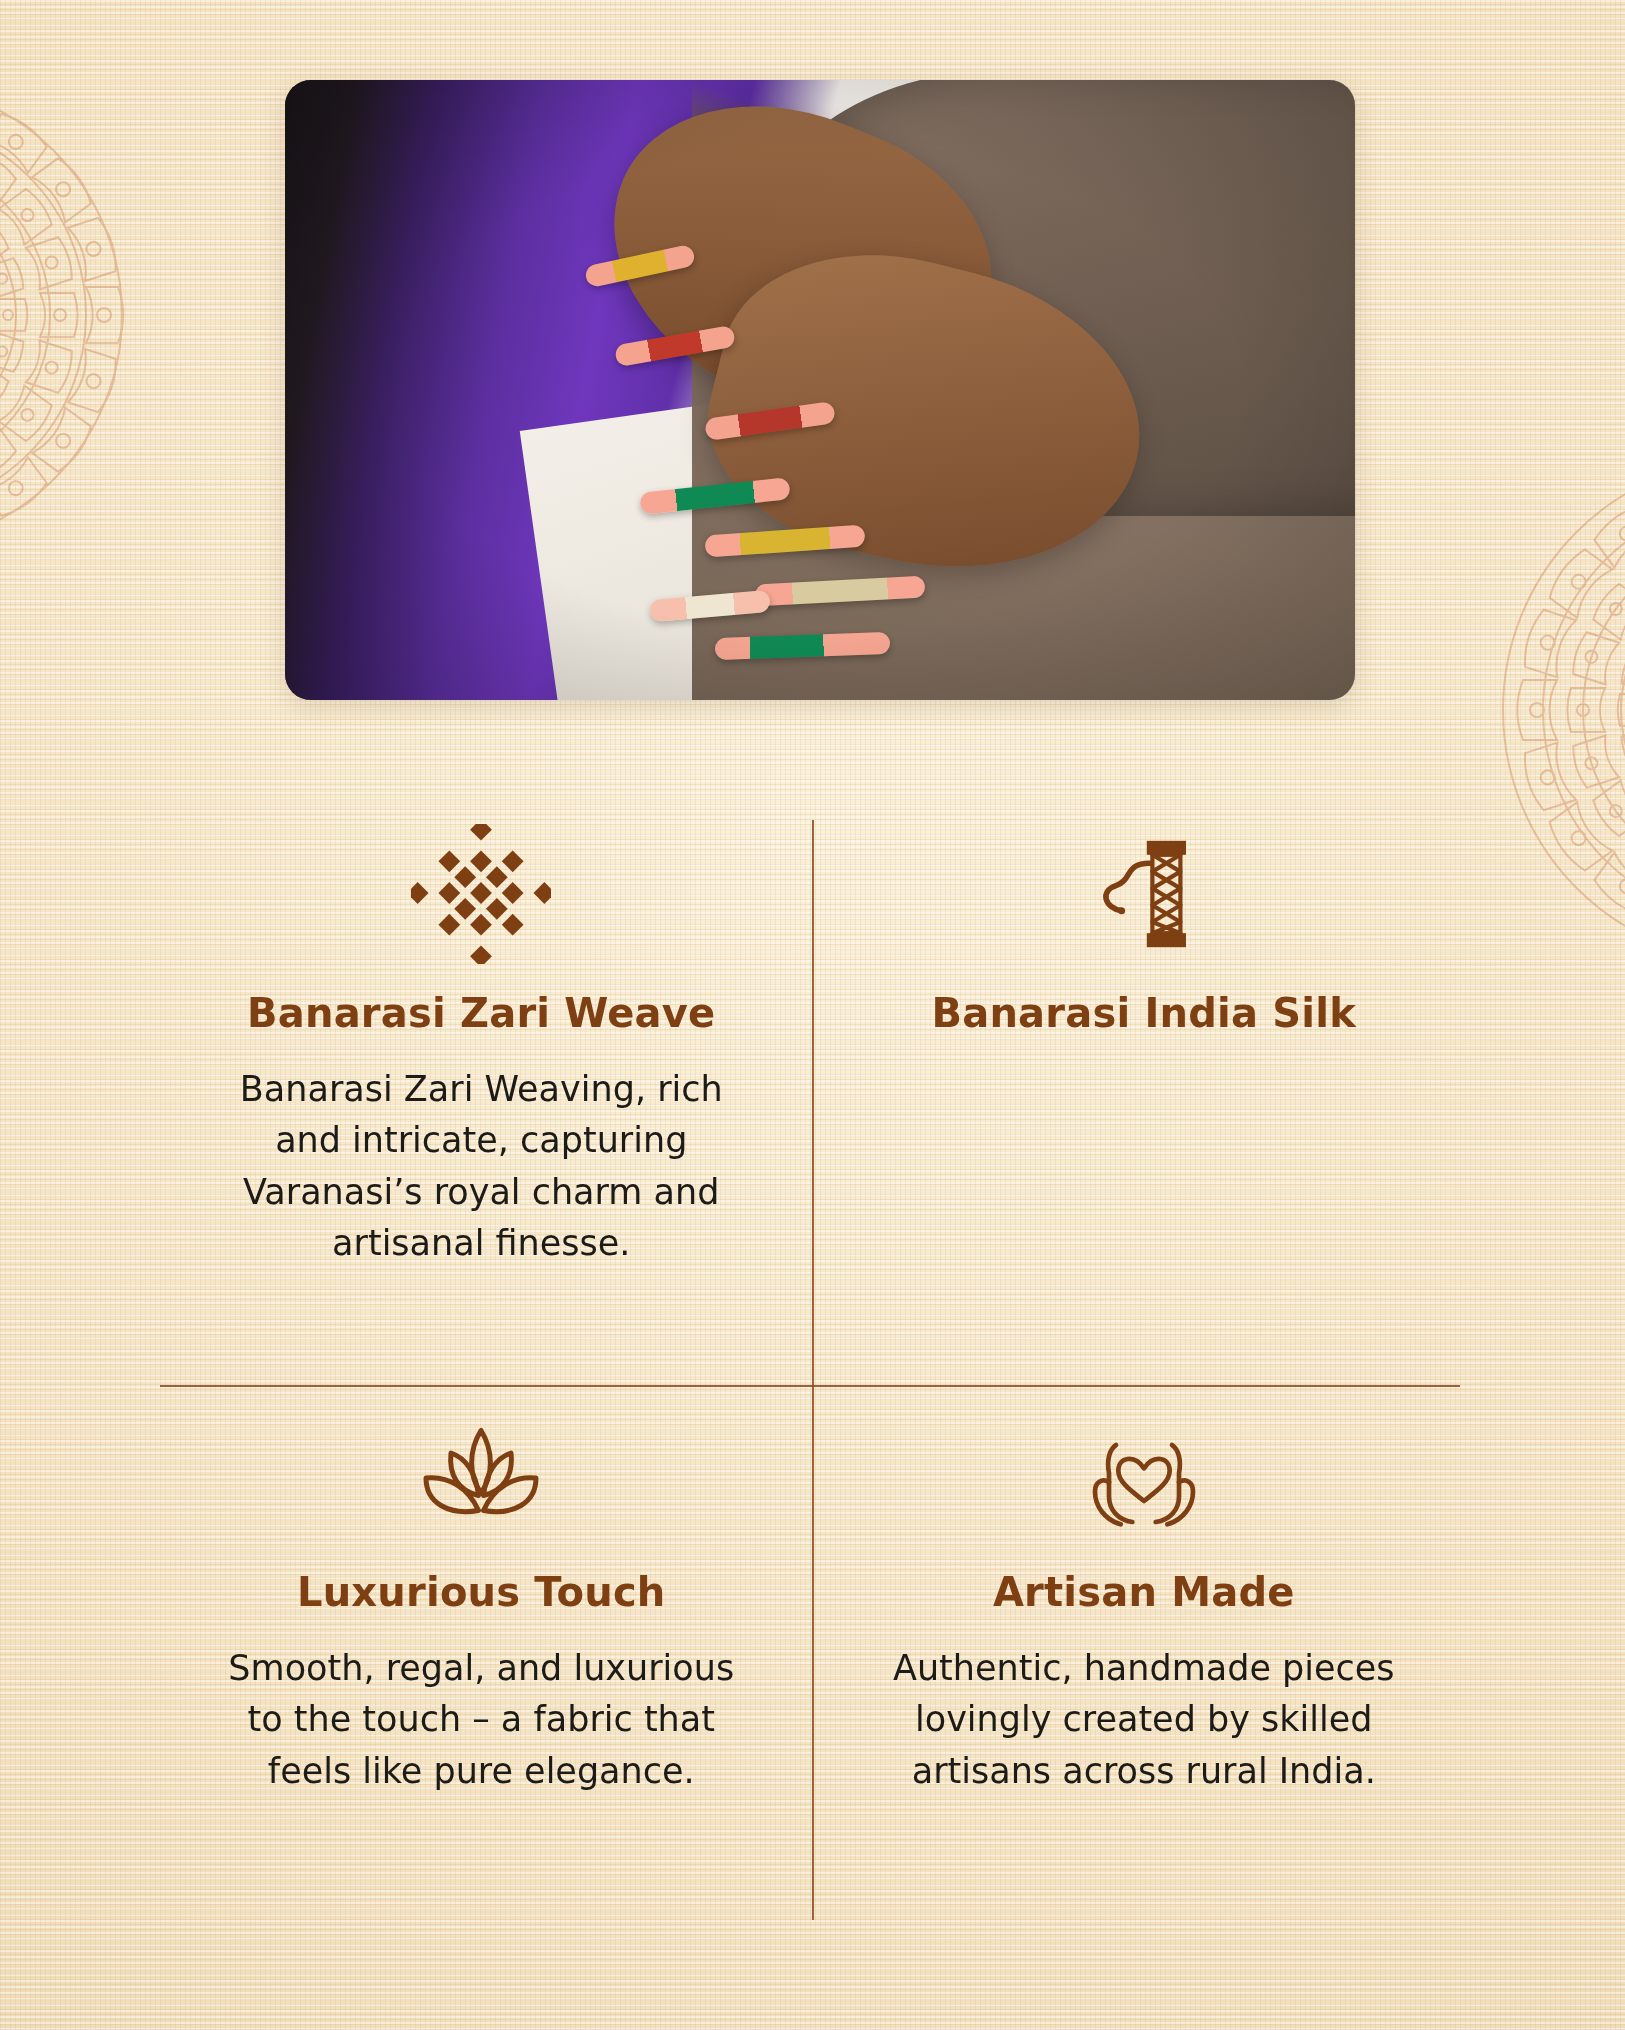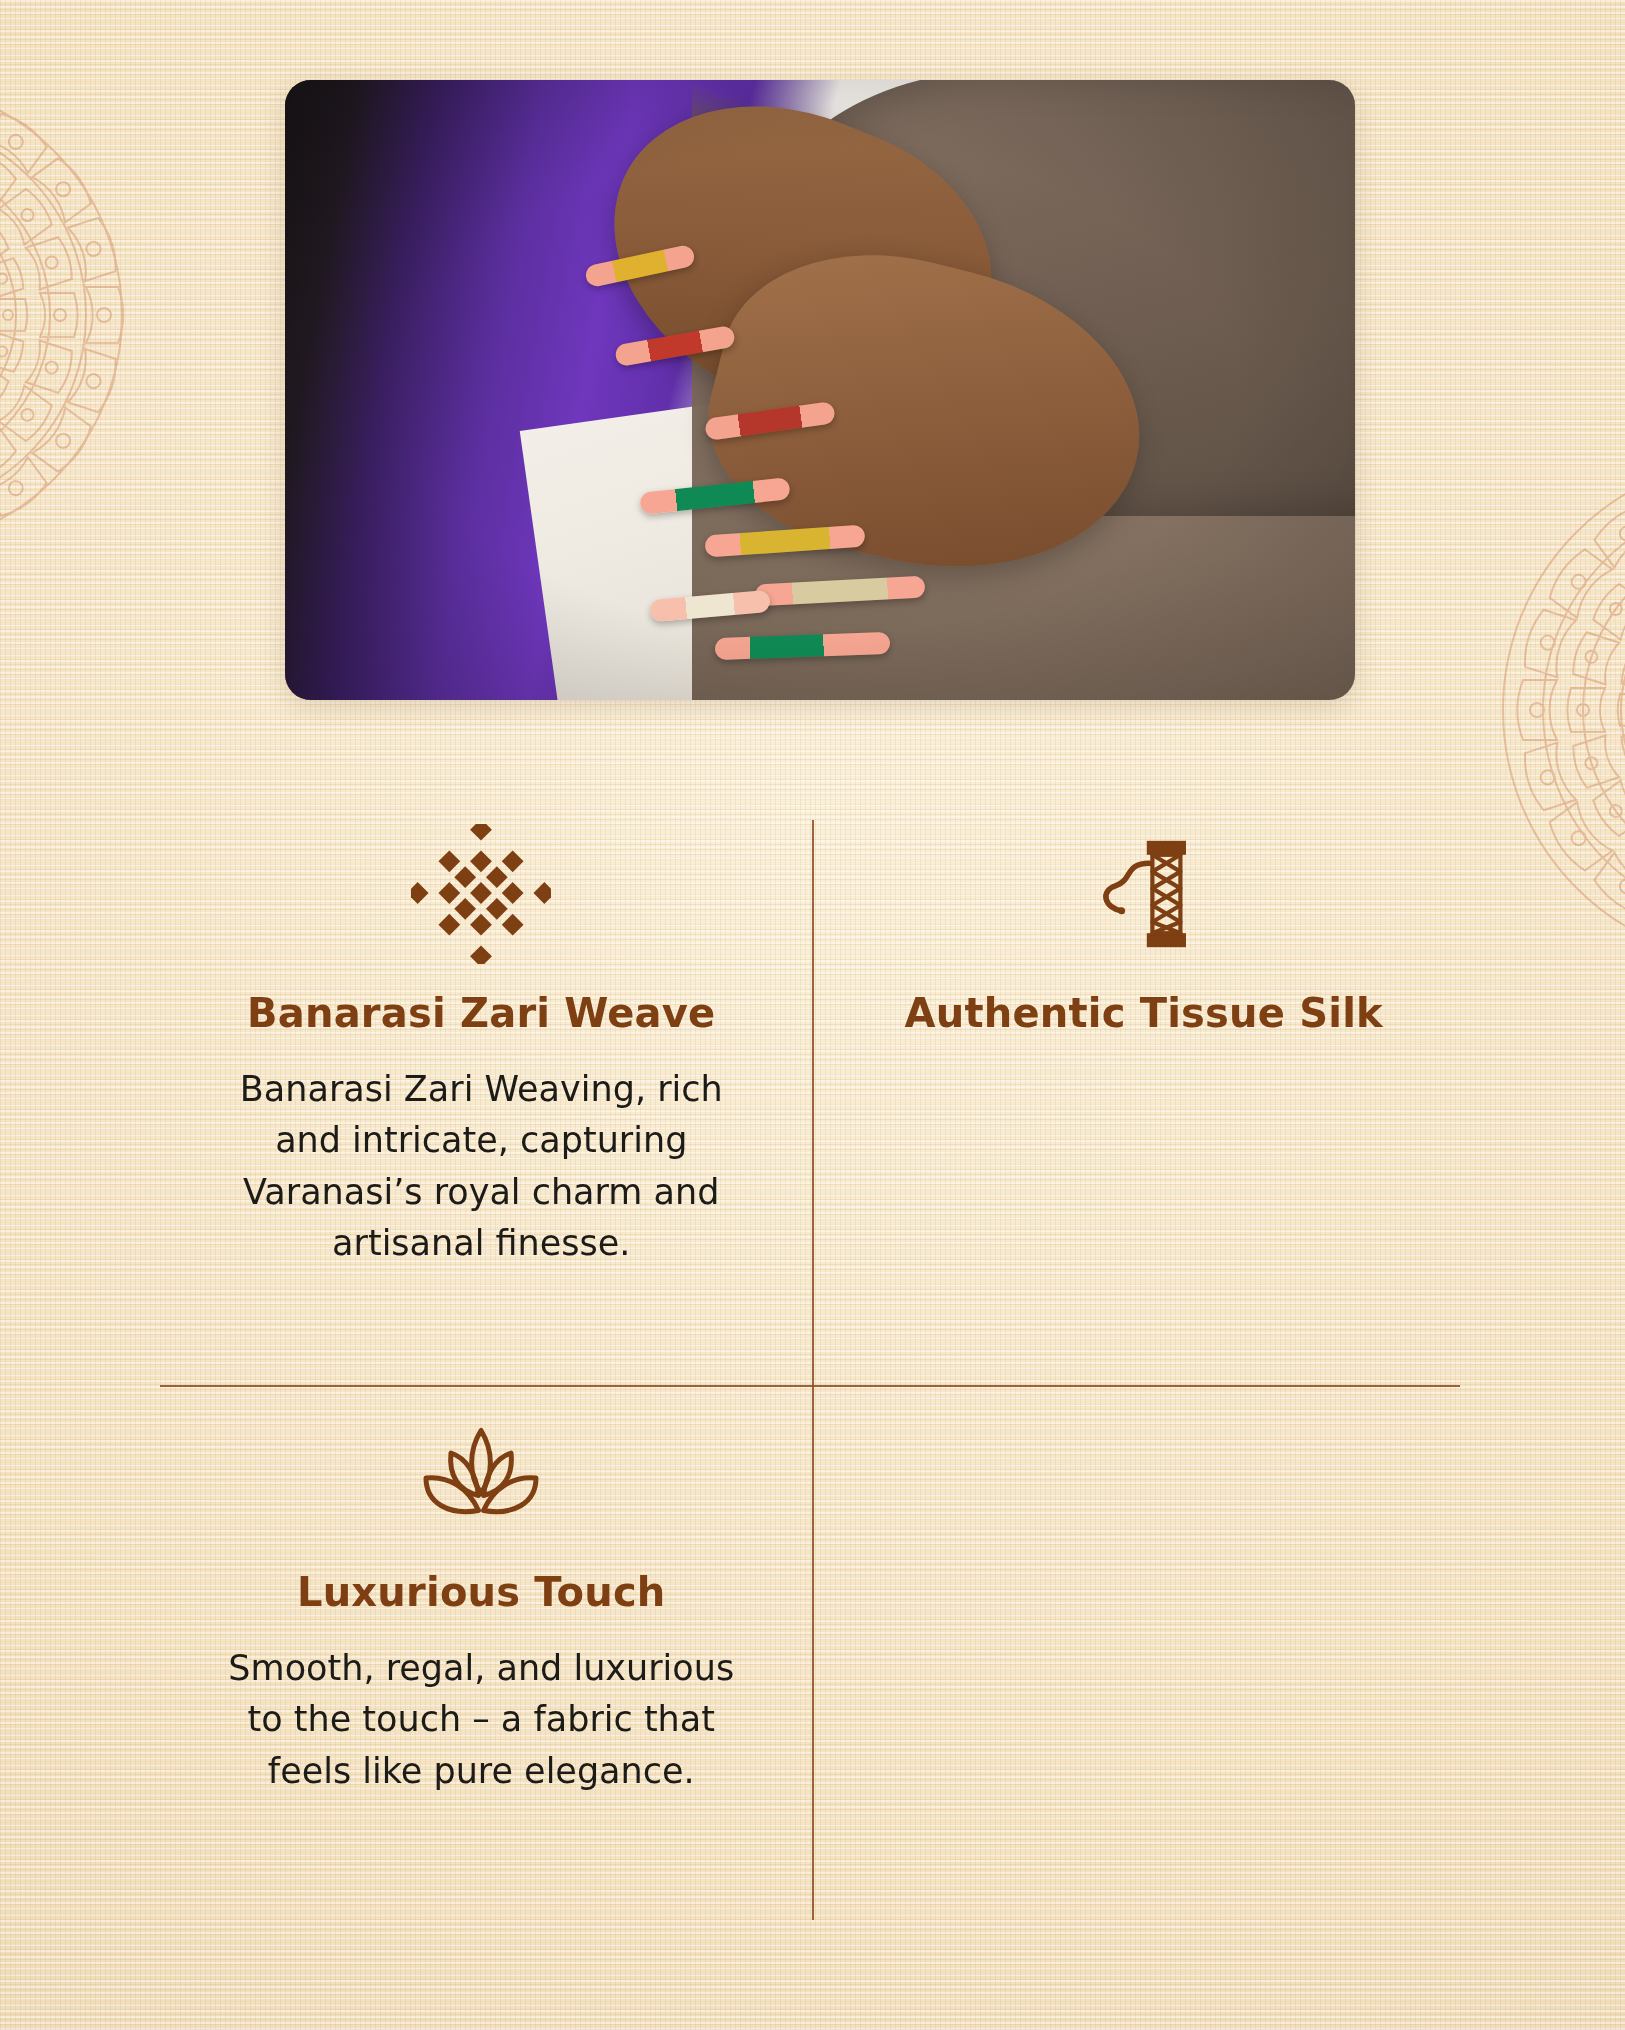--- a/index.html
+++ b/index.html
@@ -343,32 +343,45 @@
         <svg width="140" height="140" viewBox="0 0 100 100" fill="none" stroke="#7e3f12" stroke-width="4" stroke-linecap="round">
           <rect x="52" y="12" width="28" height="10" fill="#7e3f12" stroke="none"></rect>
           <rect x="52" y="78" width="28" height="10" fill="#7e3f12" stroke="none"></rect>
           <rect x="56" y="22" width="20" height="56" stroke-width="3"></rect>
           <path d="M56 22 L76 34 M56 34 L76 46 M56 46 L76 58 M56 58 L76 70 M56 70 L76 78
                    M76 22 L56 34 M76 34 L56 46 M76 46 L56 58 M76 58 L56 70 M76 70 L56 78" stroke-width="3"></path>
           <path d="M54 28 C 36 28, 42 40, 30 44 C 18 48, 22 60, 34 62" stroke-width="4"></path>
           <circle cx="34" cy="62" r="2.5" fill="#7e3f12" stroke="none"></circle>
         </svg>
       </div>
-      <h2 class="f-title">Authentic Tissue Silk</h2>
+      <h2 class="f-title">Banarasi India Silk</h2>
     </div>
 
     <div class="cell row2">
       <div class="icon">
         <svg width="150" height="130" viewBox="0 0 120 100" fill="none" stroke="#7e3f12" stroke-width="4" stroke-linejoin="round">
           <path d="M60 16 C 50 32, 50 52, 60 66 C 70 52, 70 32, 60 16 Z"></path>
           <path d="M36 34 C 34 52, 42 64, 58 68 C 56 50, 48 38, 36 34 Z"></path>
           <path d="M84 34 C 86 52, 78 64, 62 68 C 64 50, 72 38, 84 34 Z"></path>
           <path d="M16 54 C 16 74, 34 84, 58 80 C 50 62, 34 52, 16 54 Z"></path>
           <path d="M104 54 C 104 74, 86 84, 62 80 C 70 62, 86 52, 104 54 Z"></path>
         </svg>
       </div>
       <h2 class="f-title">Luxurious Touch</h2>
       <p class="f-desc">Smooth, regal, and luxurious to the touch – a fabric that feels like pure elegance.</p>
     </div>
 
+    <div class="cell row2">
+      <div class="icon">
+        <svg width="140" height="130" viewBox="0 0 120 100" fill="none" stroke="#7e3f12" stroke-width="4" stroke-linecap="round" stroke-linejoin="round">
+          <path d="M60 46 C 52 34, 38 36, 38 48 C 38 58, 50 66, 60 74 C 70 66, 82 58, 82 48 C 82 36, 68 34, 60 46 Z"></path>
+          <path d="M36 26 C 30 30, 28 40, 30 50 L30 70 C 30 82, 38 90, 50 92"></path>
+          <path d="M84 26 C 90 30, 92 40, 90 50 L90 70 C 90 82, 82 90, 70 92"></path>
+          <path d="M30 58 C 24 54, 18 58, 18 66 C 18 78, 26 90, 40 94"></path>
+          <path d="M90 58 C 96 54, 102 58, 102 66 C 102 78, 94 90, 80 94"></path>
+        </svg>
+      </div>
+      <h2 class="f-title">Artisan Made</h2>
+      <p class="f-desc">Authentic, handmade pieces lovingly created by skilled artisans across rural India.</p>
+    </div>
 
   </div>
 </div>
 
 </body></html>

